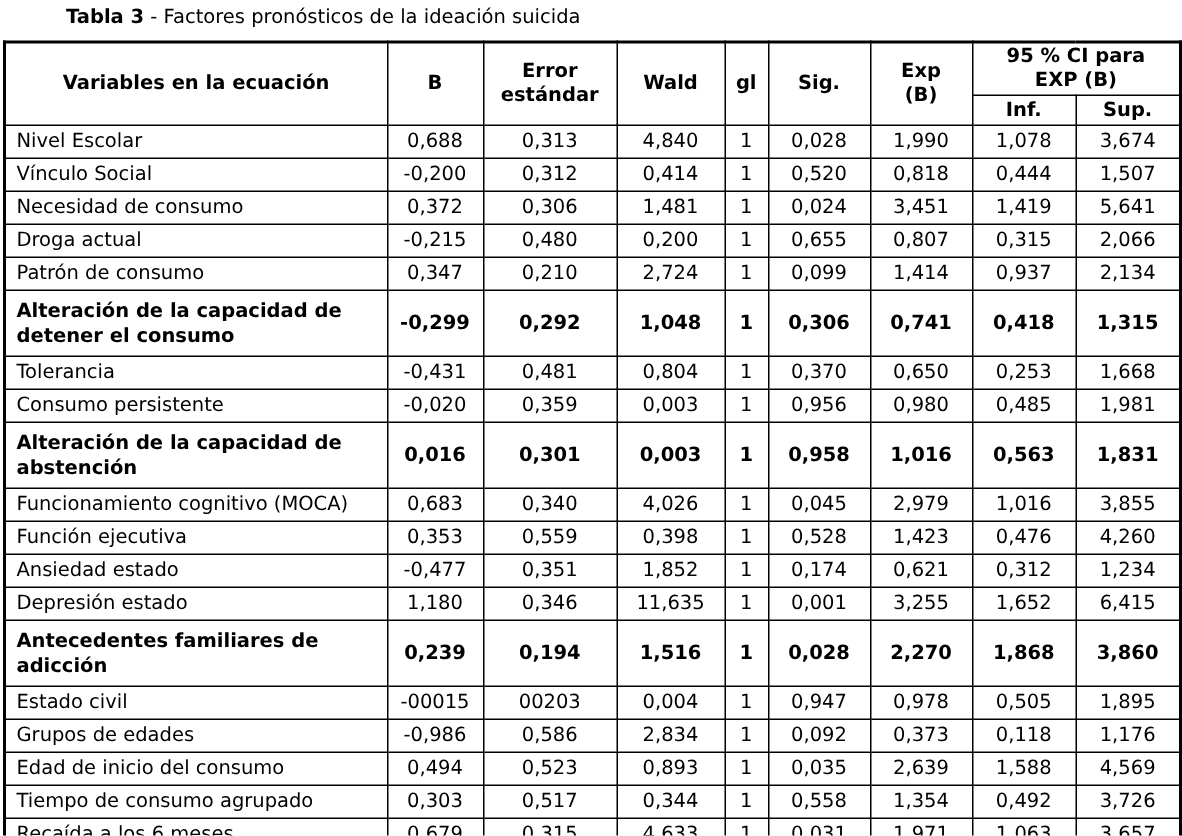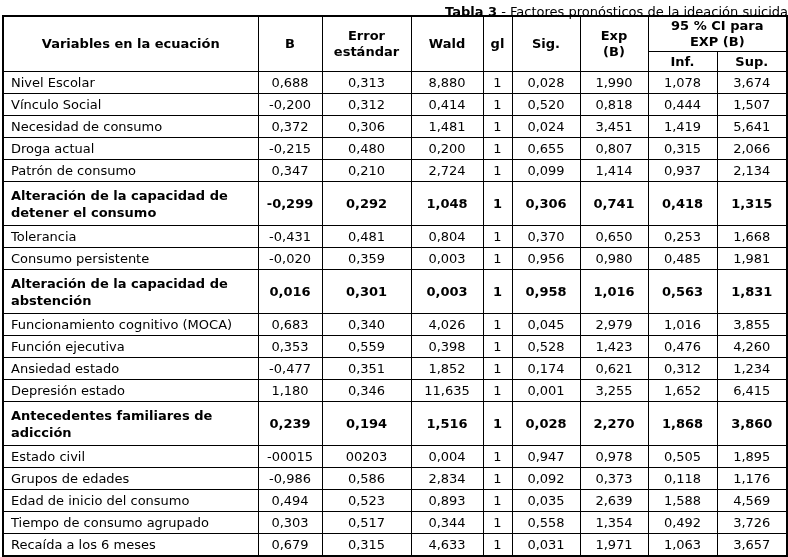--- a/index.html
+++ b/index.html
@@ -6,25 +6,25 @@
   html, body {
     margin: 0;
     padding: 0;
     width: 788px;
     height: 557px;
     background: #ffffff;
     color: #000000;
     font-family: "DejaVu Sans", "Liberation Sans", sans-serif;
   }
   .caption {
-    text-align: right;
+    text-align: left;
     font-size: 13px;
     line-height: 17px;
     padding-top: 3px;
-    height: 15px;
+    height: 27px;
     white-space: pre;
     margin-left: 44px;
   }
   .caption .bold { font-weight: bold; }
   table.main {
     border-collapse: collapse;
     table-layout: fixed;
     margin-left: 2px;
     width: 784px;
     border: 2px solid #000;
@@ -98,21 +98,21 @@
     <tr class="h2">
       <th>Inf.</th>
       <th>Sup.</th>
     </tr>
   </thead>
   <tbody>
     <tr class="single">
       <td class="var">Nivel Escolar</td>
       <td class="num">0,688</td>
       <td class="num">0,313</td>
-      <td class="num">8,880</td>
+      <td class="num">4,840</td>
       <td class="num">1</td>
       <td class="num">0,028</td>
       <td class="num">1,990</td>
       <td class="num">1,078</td>
       <td class="num">3,674</td>
     </tr>
     <tr class="single">
       <td class="var">Vínculo Social</td>
       <td class="num">-0,200</td>
       <td class="num">0,312</td>

